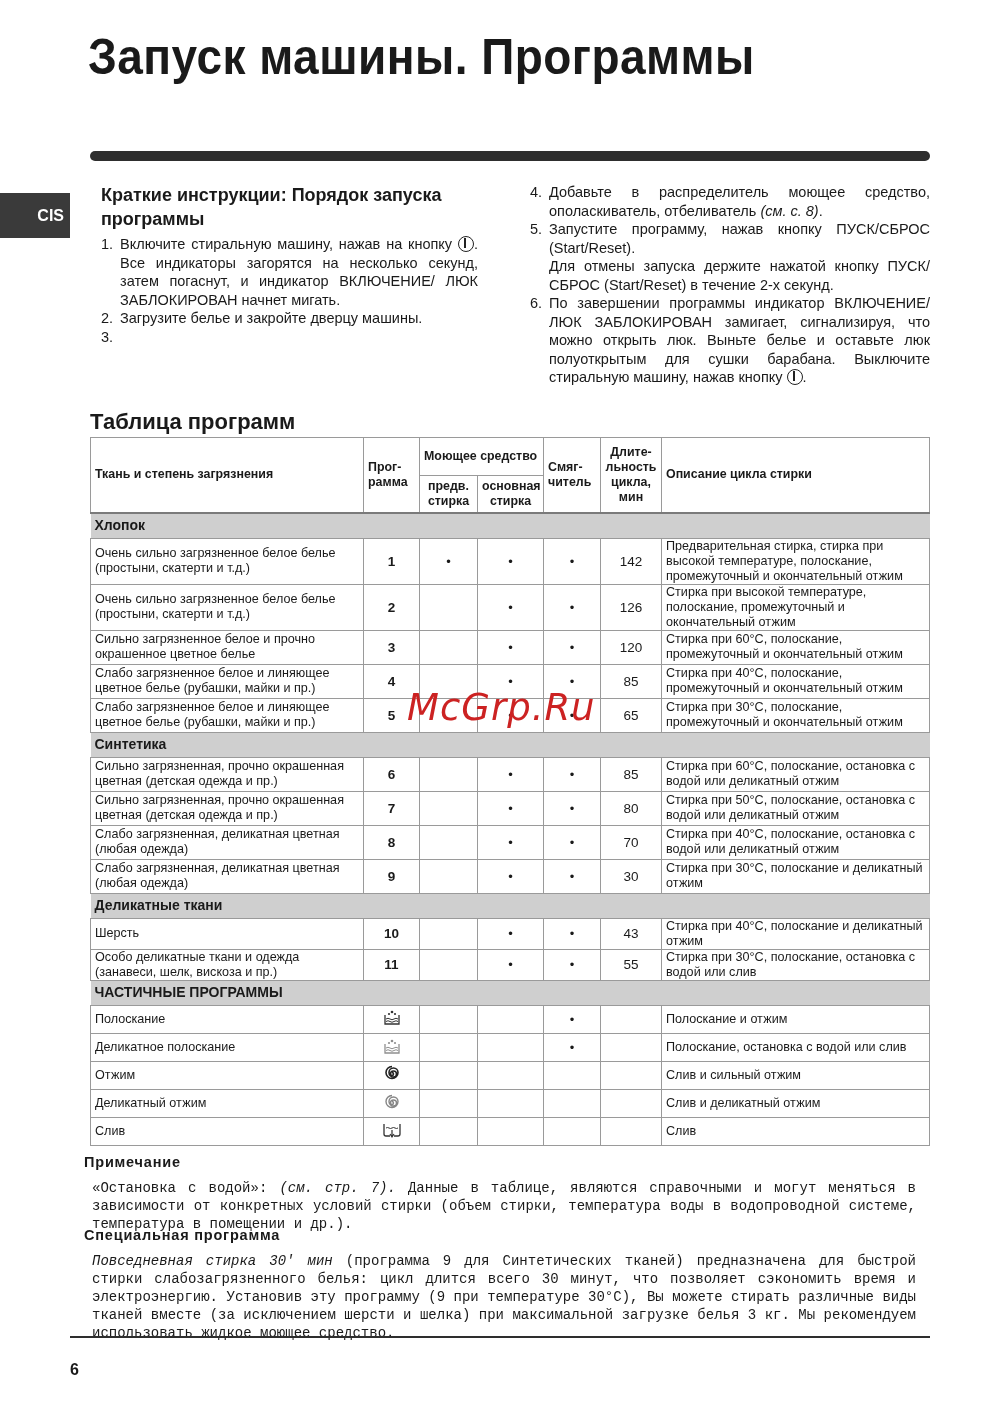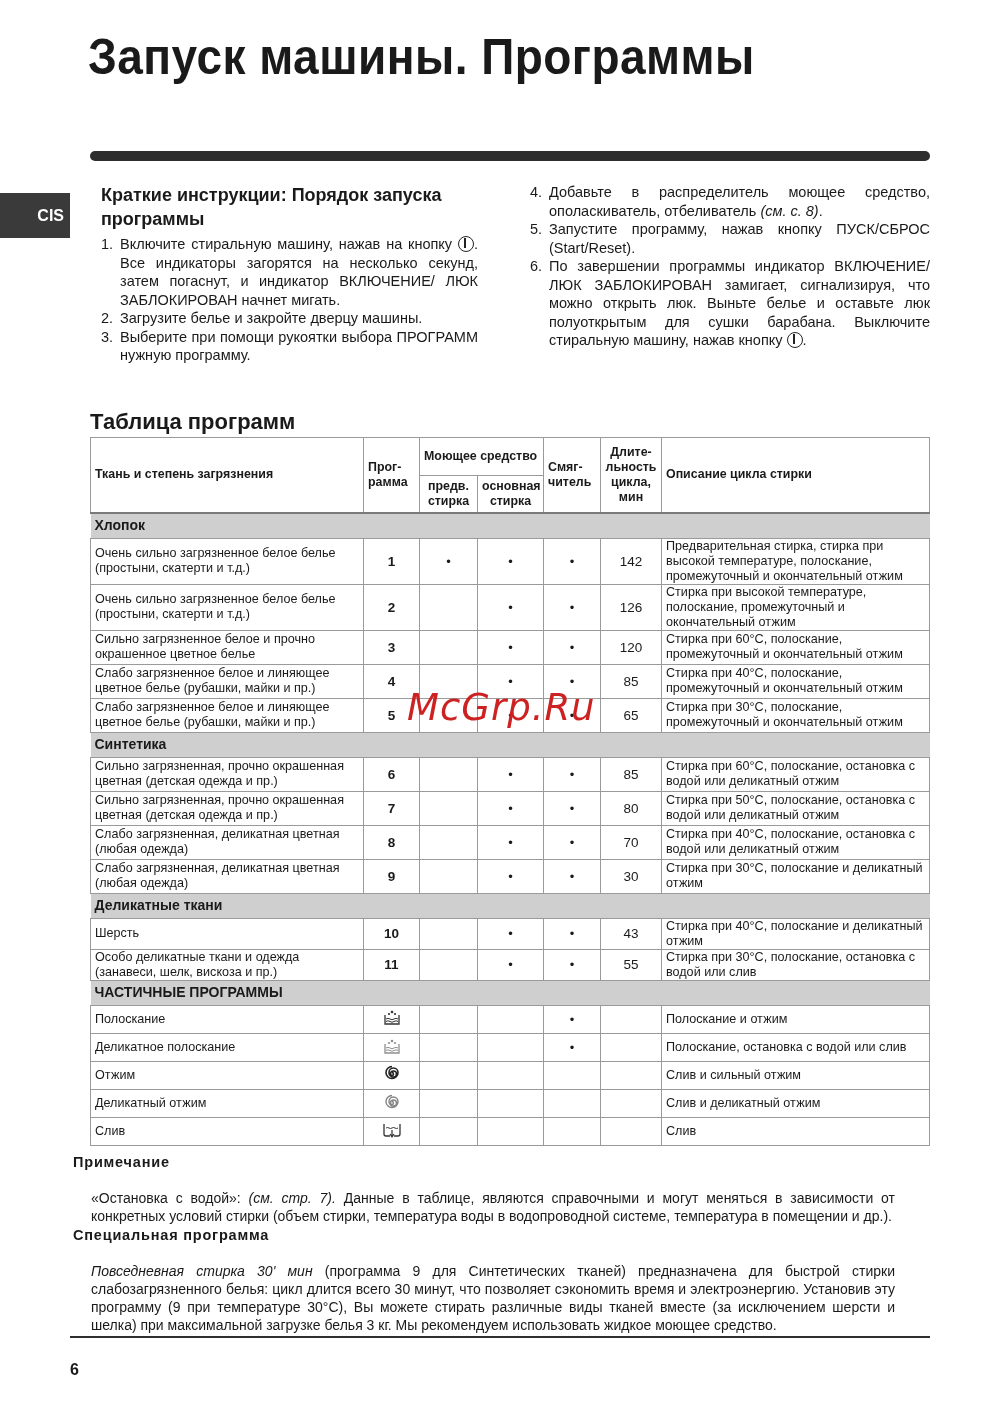--- a/index.html
+++ b/index.html
@@ -31,48 +31,48 @@
   table.prog th.c { text-align: center; }
   tr.group td { background: #cfcfcf; font-weight: bold; font-size: 14px; height: 24px; border-left: none; border-right: none; }
   td.num { text-align: center; font-weight: bold; font-size: 13.5px; }
   td.dot { text-align: center; font-size: 13px; }
   td.dur { text-align: center; font-size: 13.5px; }
   td.desc { font-size: 12.6px; }
   .ico { display: inline-block; vertical-align: middle; }
   .ico.faded { opacity: 0.55; }
   .watermark { position: absolute; left: 407px; top: 686px; color: #cc2222; font-size: 37px;
                font-style: italic; font-family: "DejaVu Sans", sans-serif; letter-spacing: 1px; }
-  .note { position: absolute; left: 73px; width: 840px; font-size: 14px; line-height: 18px; }
+  .note { position: absolute; left: 84px; width: 840px; font-size: 14px; line-height: 18px; }
   .note h3 { font-size: 14.5px; font-weight: bold; margin: 0 0 1px 0; letter-spacing: 0.8px; }
-  .note p { margin: 18px; text-align: justify; }
+  .note p { margin: 8px; text-align: justify; font-family: Liberation Mono, monospace; }
   .footer-rule { position: absolute; left: 70px; top: 1336px; width: 860px; height: 2px; background: #2e2e2e; }
   .page-num { position: absolute; left: 70px; top: 1361px; font-weight: bold; font-size: 16px; }
 </style>
 </head>
 <body>
 
 <h1 class="page-title">Запуск машины. Программы</h1>
 <div class="title-bar"></div>
 <div class="cis-tab">
     <span>CIS</span>
   </div>
 
 <div class="col col-left">
   <h2 class="sec-h">Краткие инструкции: Порядок запуска программы</h2>
   <ol class="steps">
     <li><span class="num">1.</span><span>Включите стиральную машину, нажав на кнопку </span><span class="power"></span><span>. Все индикаторы загорятся на несколько секунд, затем погаснут, и индикатор ВКЛЮЧЕНИЕ/ ЛЮК ЗАБЛОКИРОВАН начнет мигать.</span></li>
     <li><span class="num">2.</span><span>Загрузите белье и закройте дверцу машины.</span></li>
-    <li><span class="num">3.</span><span>Выберите при помощи рукоятки выбора ПРОГРАММ нужную программу.</span></li>
+    <li><span class="num">3.</span></li>
   </ol>
 </div>
 
 <div class="col col-right">
   <ol class="steps">
     <li><span class="num">4.</span><span>Добавьте в распределитель моющее средство, ополаскиватель, отбеливатель </span><i>(см. с. 8)</i><span>.</span></li>
-    <li><span class="num">5.</span><span>Запустите программу, нажав кнопку ПУСК/СБРОС (Start/Reset).</span><br></li>
+    <li><span class="num">5.</span><span>Запустите программу, нажав кнопку ПУСК/СБРОС (Start/Reset).</span><br><span>Для отмены запуска держите нажатой кнопку ПУСК/ СБРОС (Start/Reset) в течение 2-х секунд.</span></li>
     <li><span class="num">6.</span><span>По завершении программы индикатор ВКЛЮЧЕНИЕ/ЛЮК ЗАБЛОКИРОВАН замигает, сигнализируя, что можно открыть люк. Выньте белье и оставьте люк полуоткрытым для сушки барабана. Выключите стиральную машину, нажав кнопку </span><span class="power"></span><span>.</span></li>
   </ol>
 </div>
 
 <h2 class="table-title">Таблица программ</h2>
 
 <table class="prog">
   <colgroup>
     <col style="width:273px">
       <col style="width:56px">

